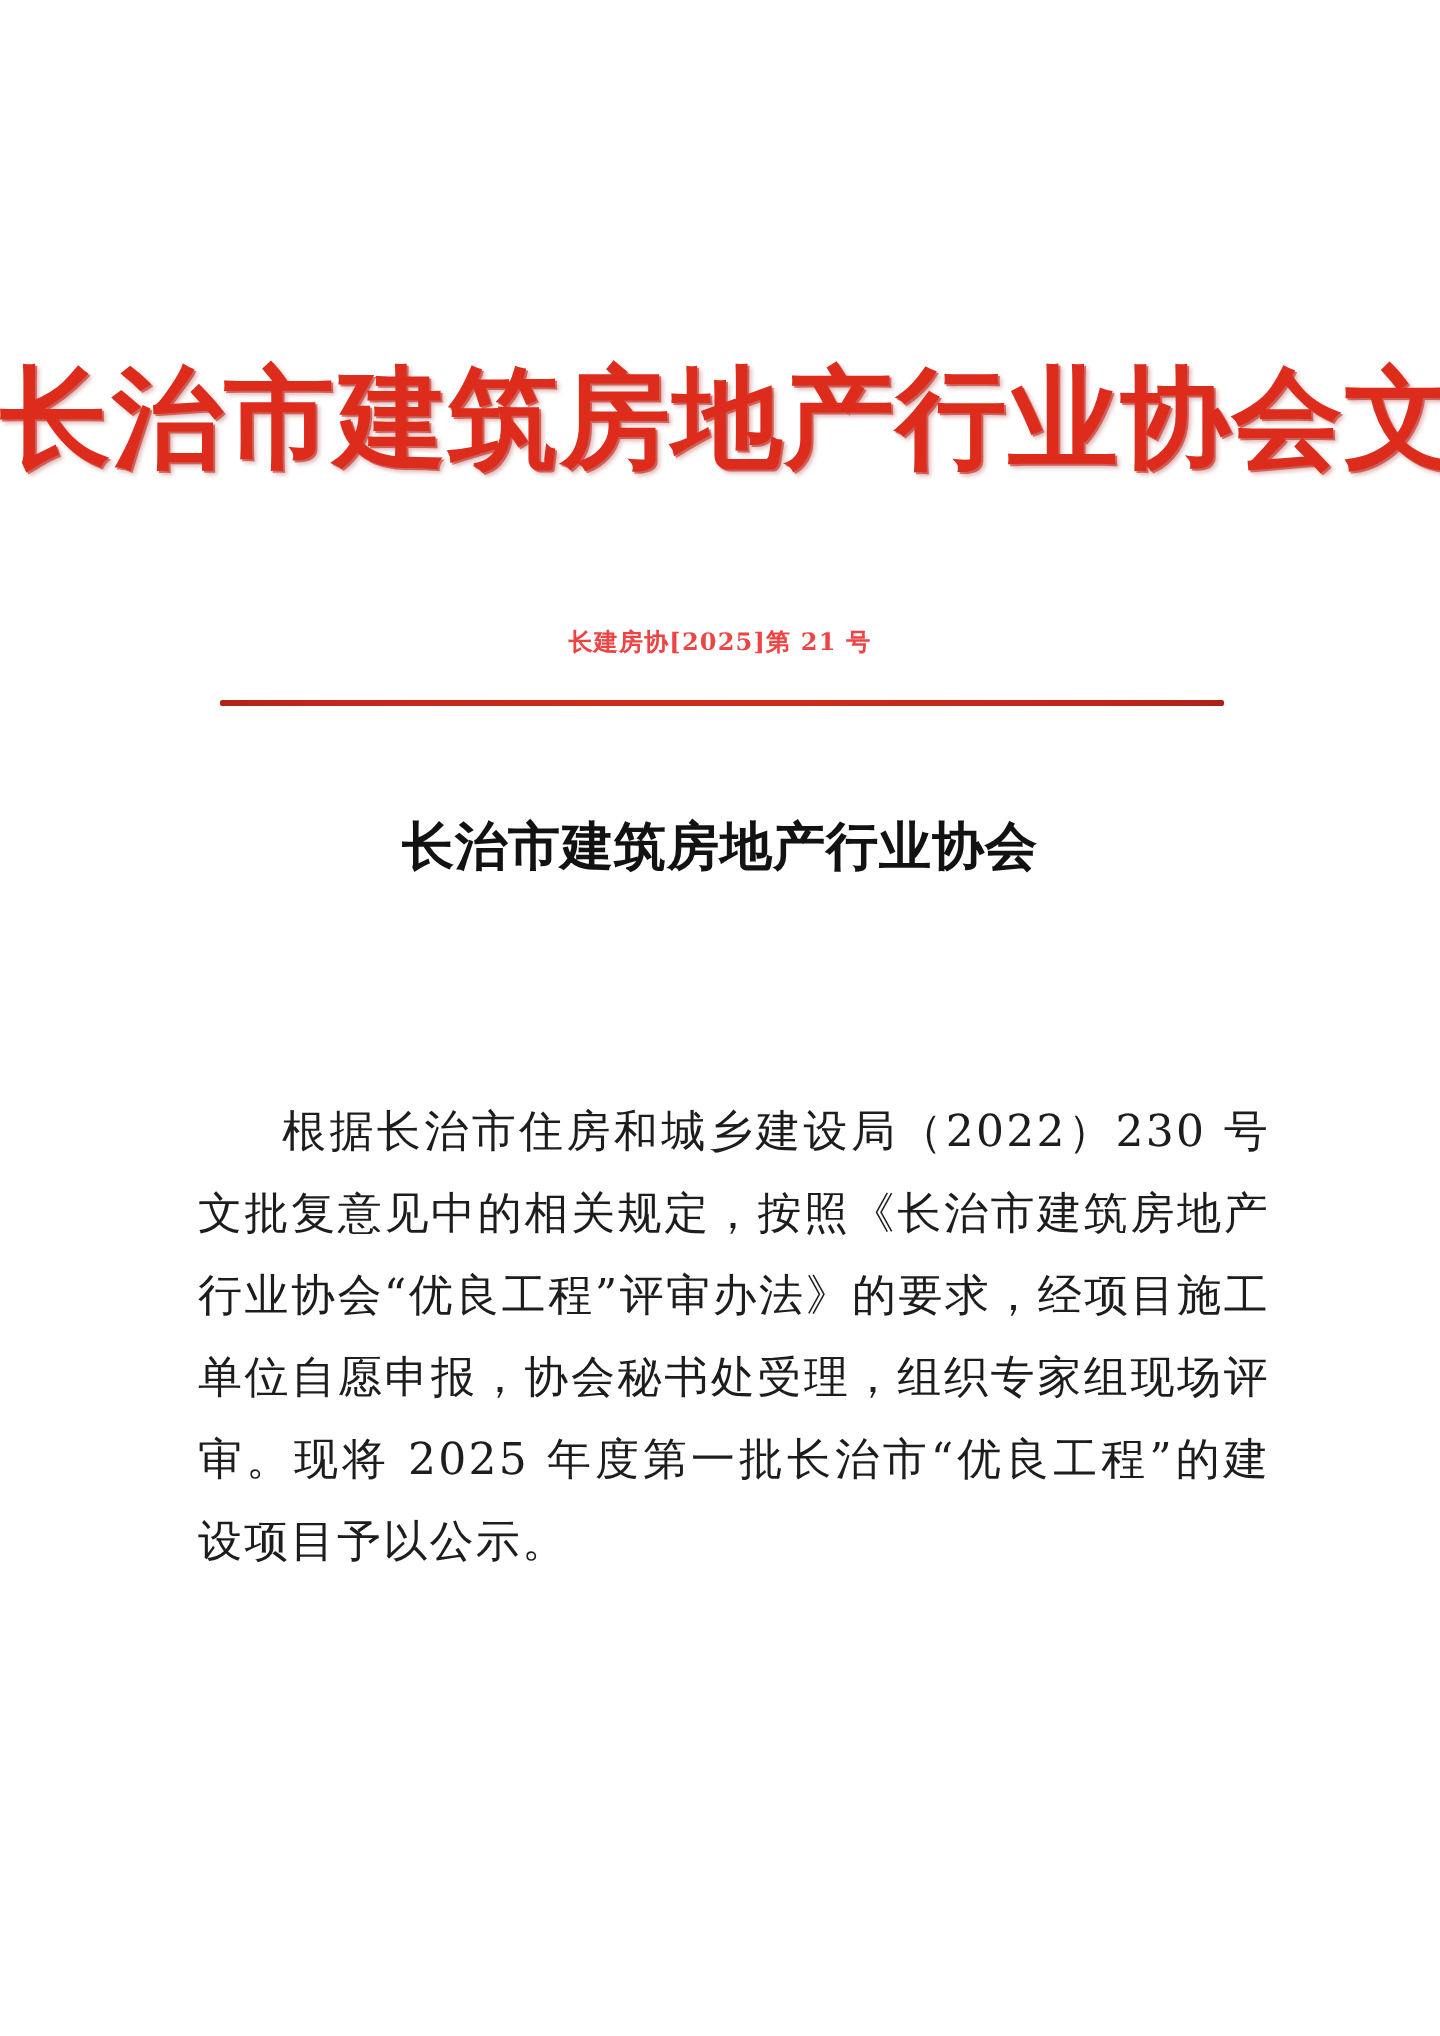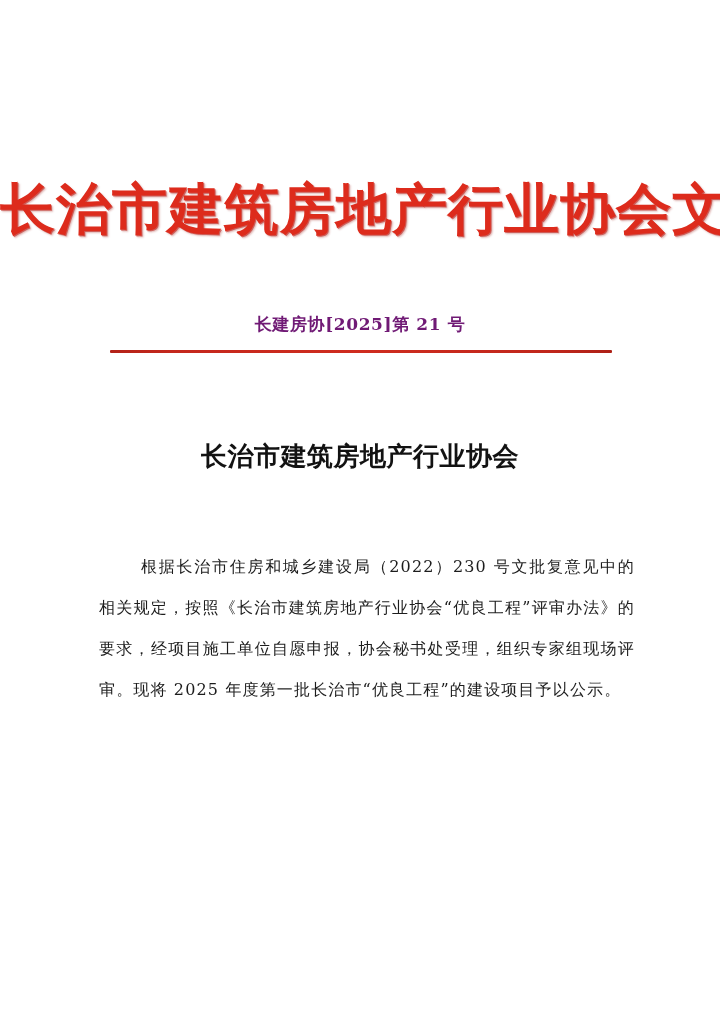--- a/index.html
+++ b/index.html
@@ -45,24 +45,24 @@
   }
 
   
   .doc-number {
     position: absolute;
     left: 0;
     top: 313px;
     width: 720px;
     text-align: center;
     font-family: "DejaVu Serif", "Liberation Serif", serif;
-    font-size: 17px;
+    font-size: 12px;
     font-weight: 700;
     letter-spacing: 0.6px;
-    color: #701a75;
+    color: #ef4444;
     white-space: nowrap;
   }
 
   
   .red-rule {
     position: absolute;
     left: 110px;
     top: 350px;
     width: 502px;
     height: 3px;
@@ -85,33 +85,32 @@
     font-family: "DejaVu Sans", "Liberation Sans", sans-serif;
     font-weight: 700;
     font-size: 26px;
     line-height: 45px;
     letter-spacing: 0.5px;
     color: #121212;
   }
   .main-title .tline {
     display: block;
     white-space: nowrap;
-    margin-top: 32px;
   }
 
   
   .body-copy {
     position: absolute;
     left: 99px;
     top: 546px;
     width: 536px;
   }
   .para {
     font-family: "DejaVu Serif", "Liberation Serif", serif;
-    font-size: 16px;
+    font-size: 22px;
     line-height: 41px;
     letter-spacing: 1.15px;
     color: #1d1d1d;
     text-align: justify;
     text-justify: inter-character;
     text-indent: 42px;
     margin: 0;
     word-break: break-all;
   }
   .para + .para {

